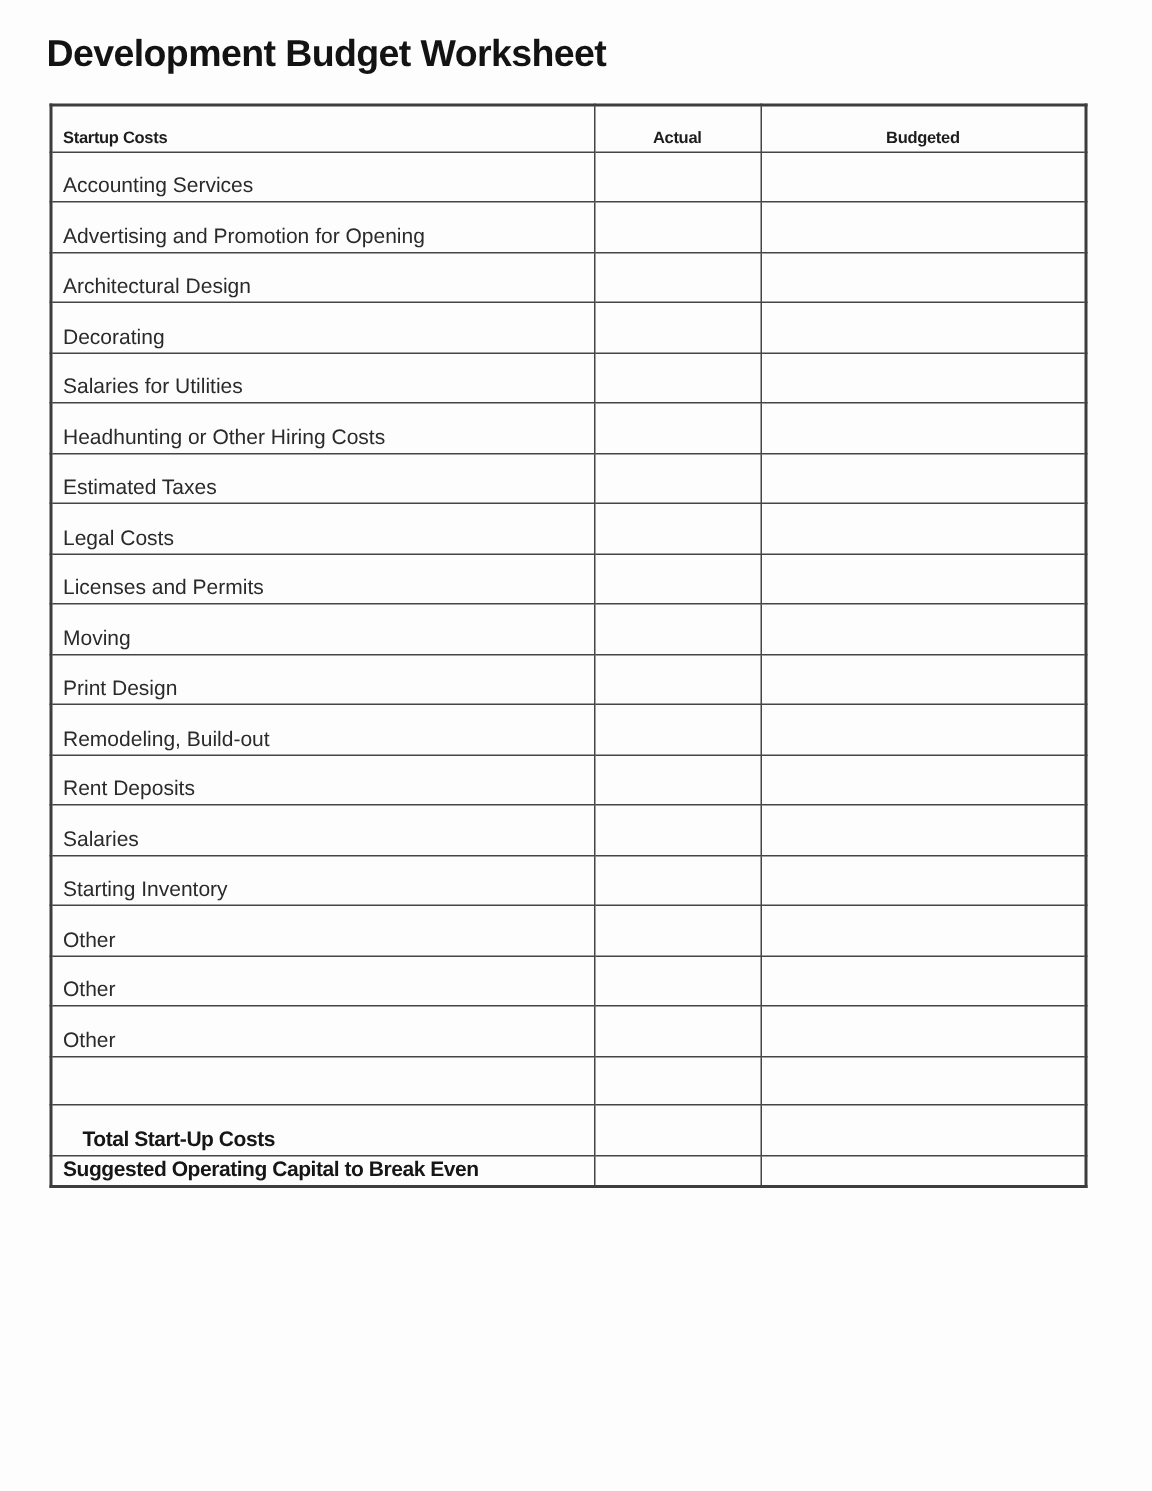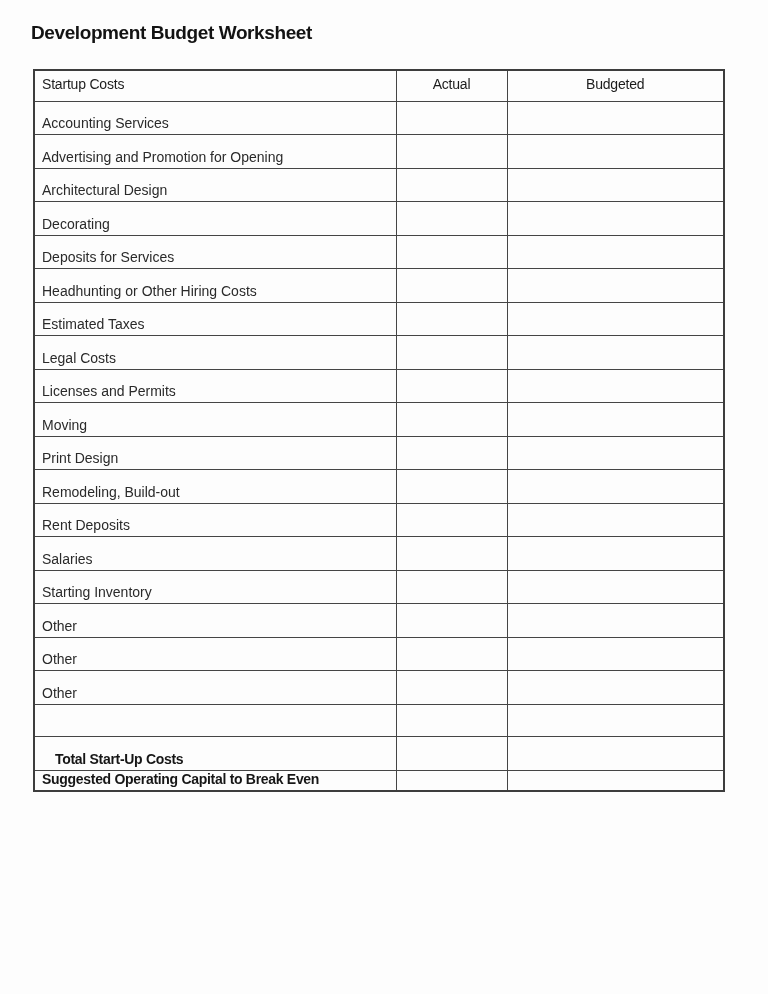--- a/index.html
+++ b/index.html
@@ -7,21 +7,21 @@
     width: 768px; height: 994px;
     background: #fdfdfd;
     font-family: "Liberation Sans", sans-serif;
     color: #222;
     position: relative;
     overflow: hidden;
   }
   .page-title {
     position: absolute;
     left: 31px; top: 22px;
-    font-size: 19px;
+    font-size: 25px;
     font-weight: bold;
     letter-spacing: -0.4px;
     color: #131313;
     white-space: nowrap;
   }
   table.worksheet {
     position: absolute;
     left: 33px; top: 69px;
     width: 690px;
     border-collapse: collapse;
@@ -29,23 +29,23 @@
     background: #fdfdfd;
     border: 2px solid #3d3d3d;
   }
   col.c-startup  { width: 362px; }
   col.c-actual   { width: 111px; }
   col.c-budgeted { width: 217px; }
   th, td { border: 1px solid #454545; overflow: hidden; }
   thead th {
     height: 31px;
     vertical-align: top;
-    padding-top: 5px;
-    font-size: 14px;
-    font-weight: normal;
+    padding-top: 15px;
+    font-size: 11px;
+    font-weight: bold;
     color: #1c1c1c;
     letter-spacing: -0.2px;
   }
   thead th.h-startup { text-align: left; padding-left: 7px; }
   thead th.h-actual, thead th.h-budgeted { text-align: center; }
   tbody td {
     height: 33.5px;
     vertical-align: bottom;
     font-size: 14px;
     color: #2a2a2a;
@@ -100,21 +100,21 @@
     <td class="cell-budgeted"></td>
   </tr>
 
   <tr class="row-normal">
     <td class="cell-label">Decorating</td>
     <td class="cell-actual"></td>
     <td class="cell-budgeted"></td>
   </tr>
 
   <tr class="row-normal">
-    <td class="cell-label">Deposits for Services</td>
+    <td class="cell-label">Salaries for Utilities</td>
     <td class="cell-actual"></td>
     <td class="cell-budgeted"></td>
   </tr>
 
   <tr class="row-normal">
     <td class="cell-label">Headhunting or Other Hiring Costs</td>
     <td class="cell-actual"></td>
     <td class="cell-budgeted"></td>
   </tr>
 

